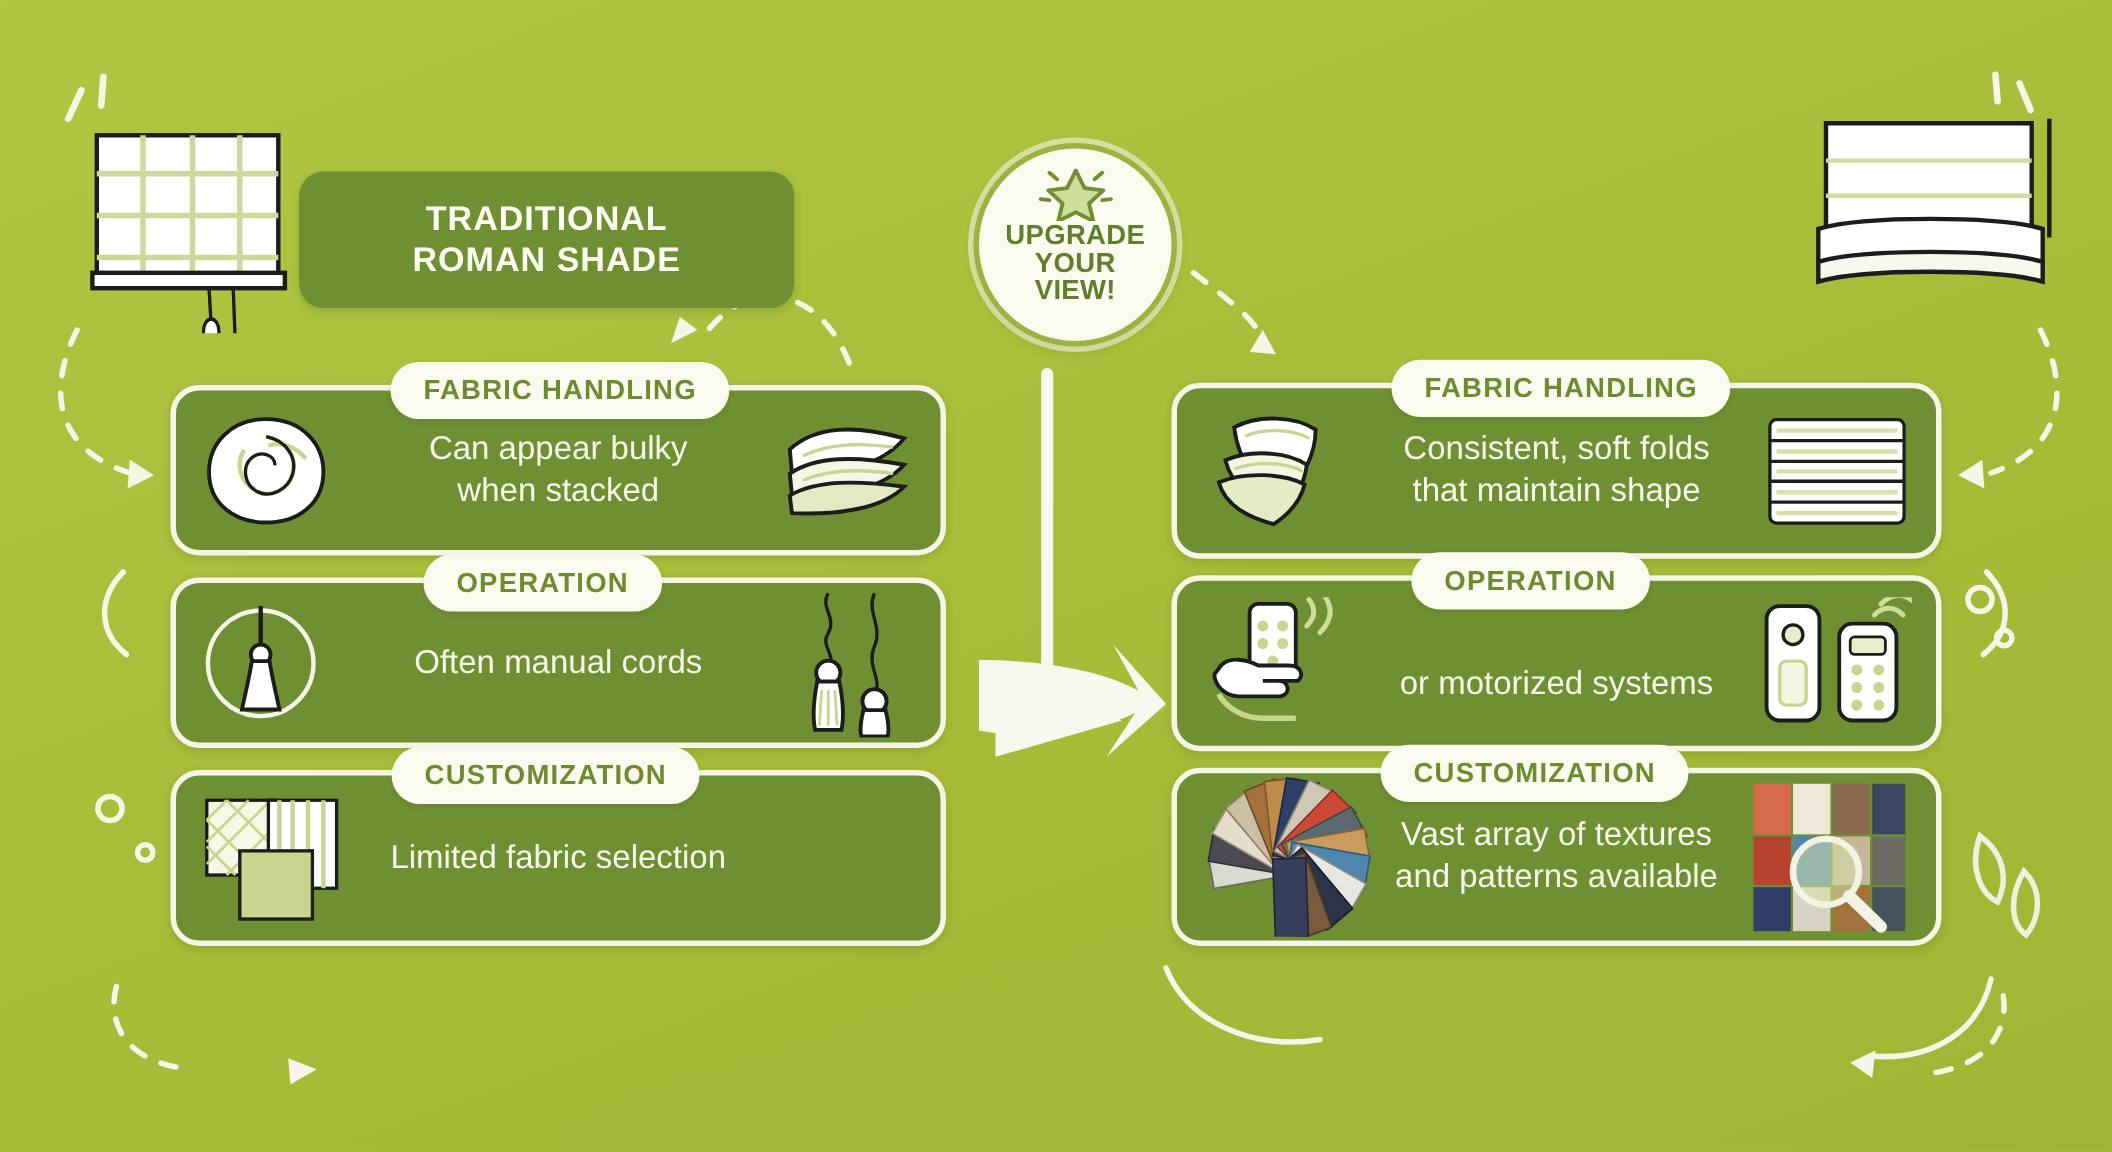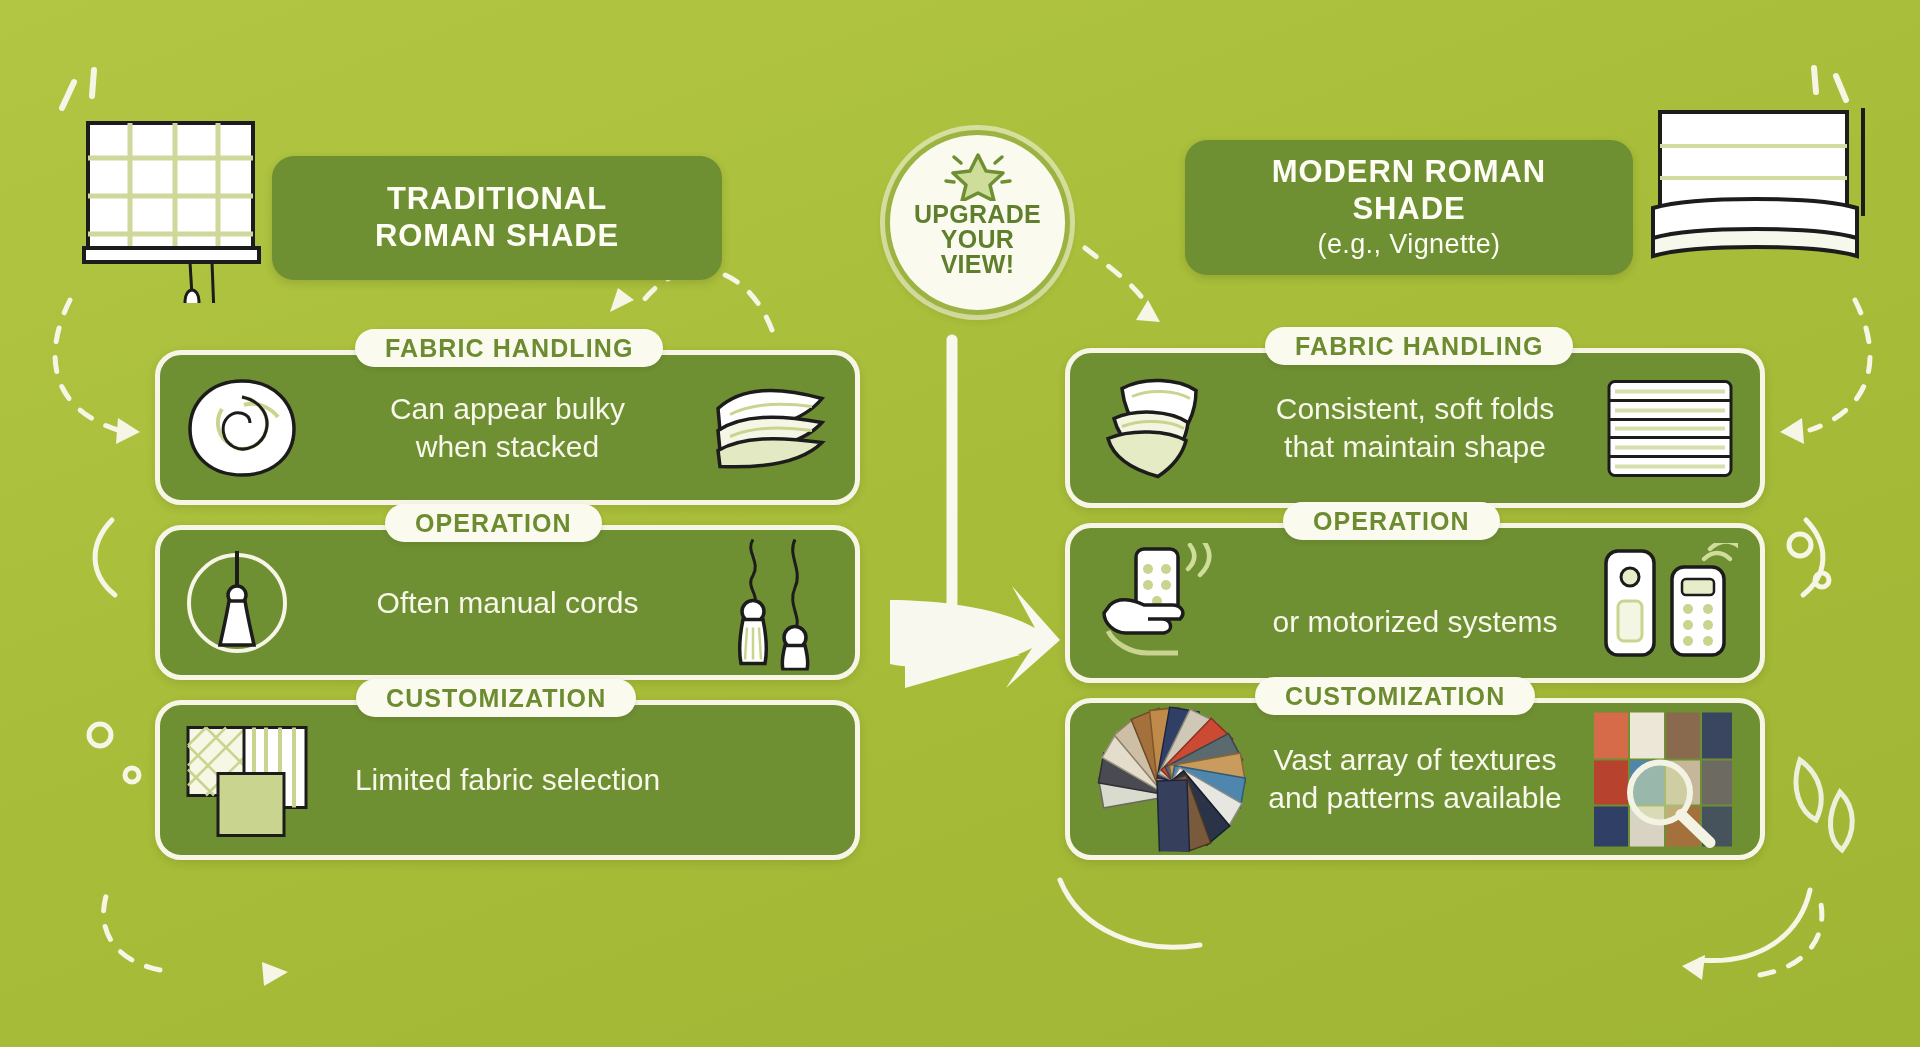--- a/index.html
+++ b/index.html
@@ -69,21 +69,21 @@
     position:absolute;left:0;right:0;top:50%;transform:translateY(-50%);
     text-align:center;
     color:#f7f7ea;
     font-size:30px;line-height:1.28;
     padding:0 150px;box-sizing:border-box;
   }
   .pill{
     position:absolute;
     background:#fbfaef;
     border-radius:26px;
-    height:38px;
+    height:52px;
     display:flex;align-items:center;justify-content:center;
     color:#6d8c2f;font-weight:bold;font-size:25px;letter-spacing:1.1px;
     padding:0 30px;box-sizing:border-box;white-space:nowrap;
     box-shadow:0 2px 5px rgba(50,60,15,.13);
     z-index:5;
   }
   .ic{position:absolute;}
   .ic.left-ic{left:22px;top:50%;transform:translateY(-50%);}
   .ic.right-ic{right:22px;top:50%;transform:translateY(-50%);}
 
@@ -179,25 +179,20 @@
     <path d="M18,108 C60,96 180,96 222,108 C222,126 222,134 222,142 C180,130 60,130 18,142 Z" fill="#ffffff" stroke="#1c1c1c" stroke-width="4"></path>
     <path d="M18,138 C60,126 180,126 222,138 L222,156 C180,144 60,144 18,156 Z" fill="#f7f8ec" stroke="#1c1c1c" stroke-width="4"></path>
     <line x1="228" y1="8" x2="228" y2="116" stroke="#1c1c1c" stroke-width="4"></line>
   </svg>
 
   <div class="col-head" id="head-left">
     <div class="l1">TRADITIONAL</div>
     <div class="l1">ROMAN SHADE</div>
   </div>
 
-  <div class="col-head" id="head-right">
-    <div class="l1">MODERN ROMAN</div>
-    <div class="l1">SHADE</div>
-    <div class="l2">(e.g., Vignette)</div>
-  </div>
 
   <div class="badge">
     <svg class="star" width="72" height="52" viewBox="0 0 72 52">
       <path d="M36,6 L44,22 L61,24 L48,36 L52,52 L36,44 L20,52 L24,36 L11,24 L28,22 Z" fill="#cfdd9a" stroke="#6f8f33" stroke-width="3.5" stroke-linejoin="round"></path>
       <g stroke="#6f8f33" stroke-width="3.5" stroke-linecap="round">
         <line x1="12" y1="8" x2="19" y2="14"></line>
         <line x1="60" y1="8" x2="53" y2="14"></line>
         <line x1="4" y1="32" x2="12" y2="33"></line>
         <line x1="68" y1="32" x2="60" y2="33"></line>
       </g>

